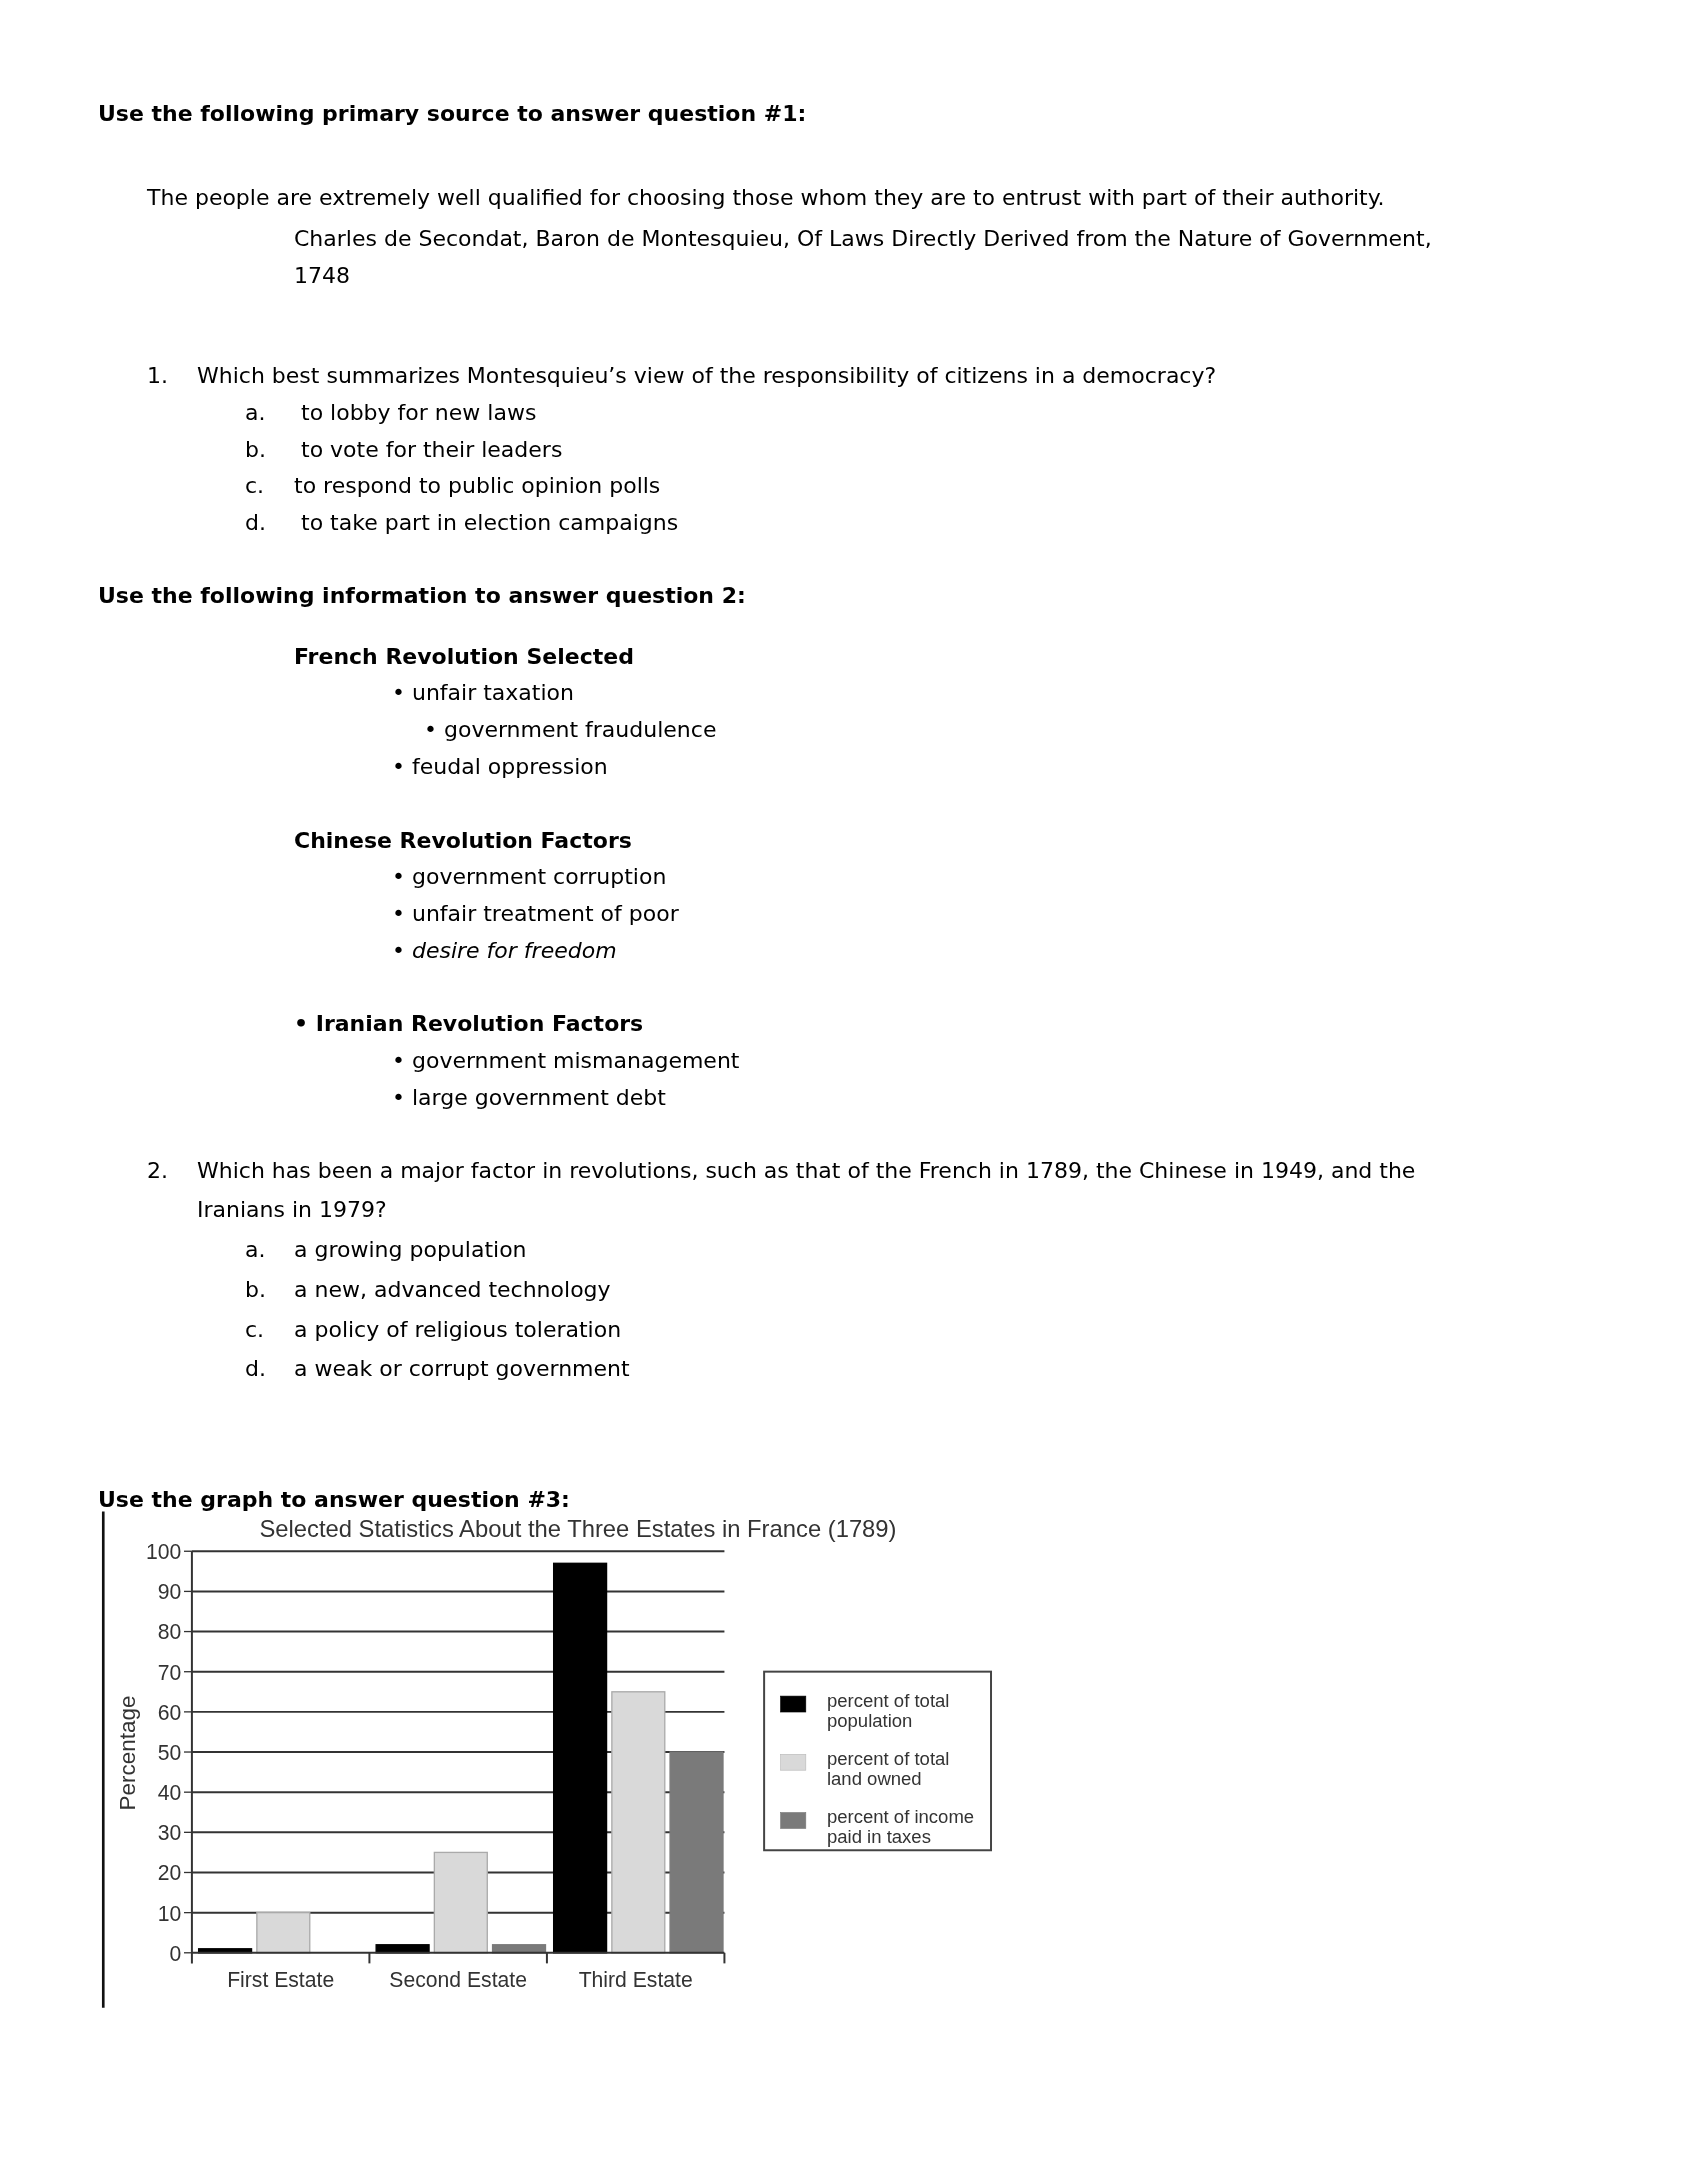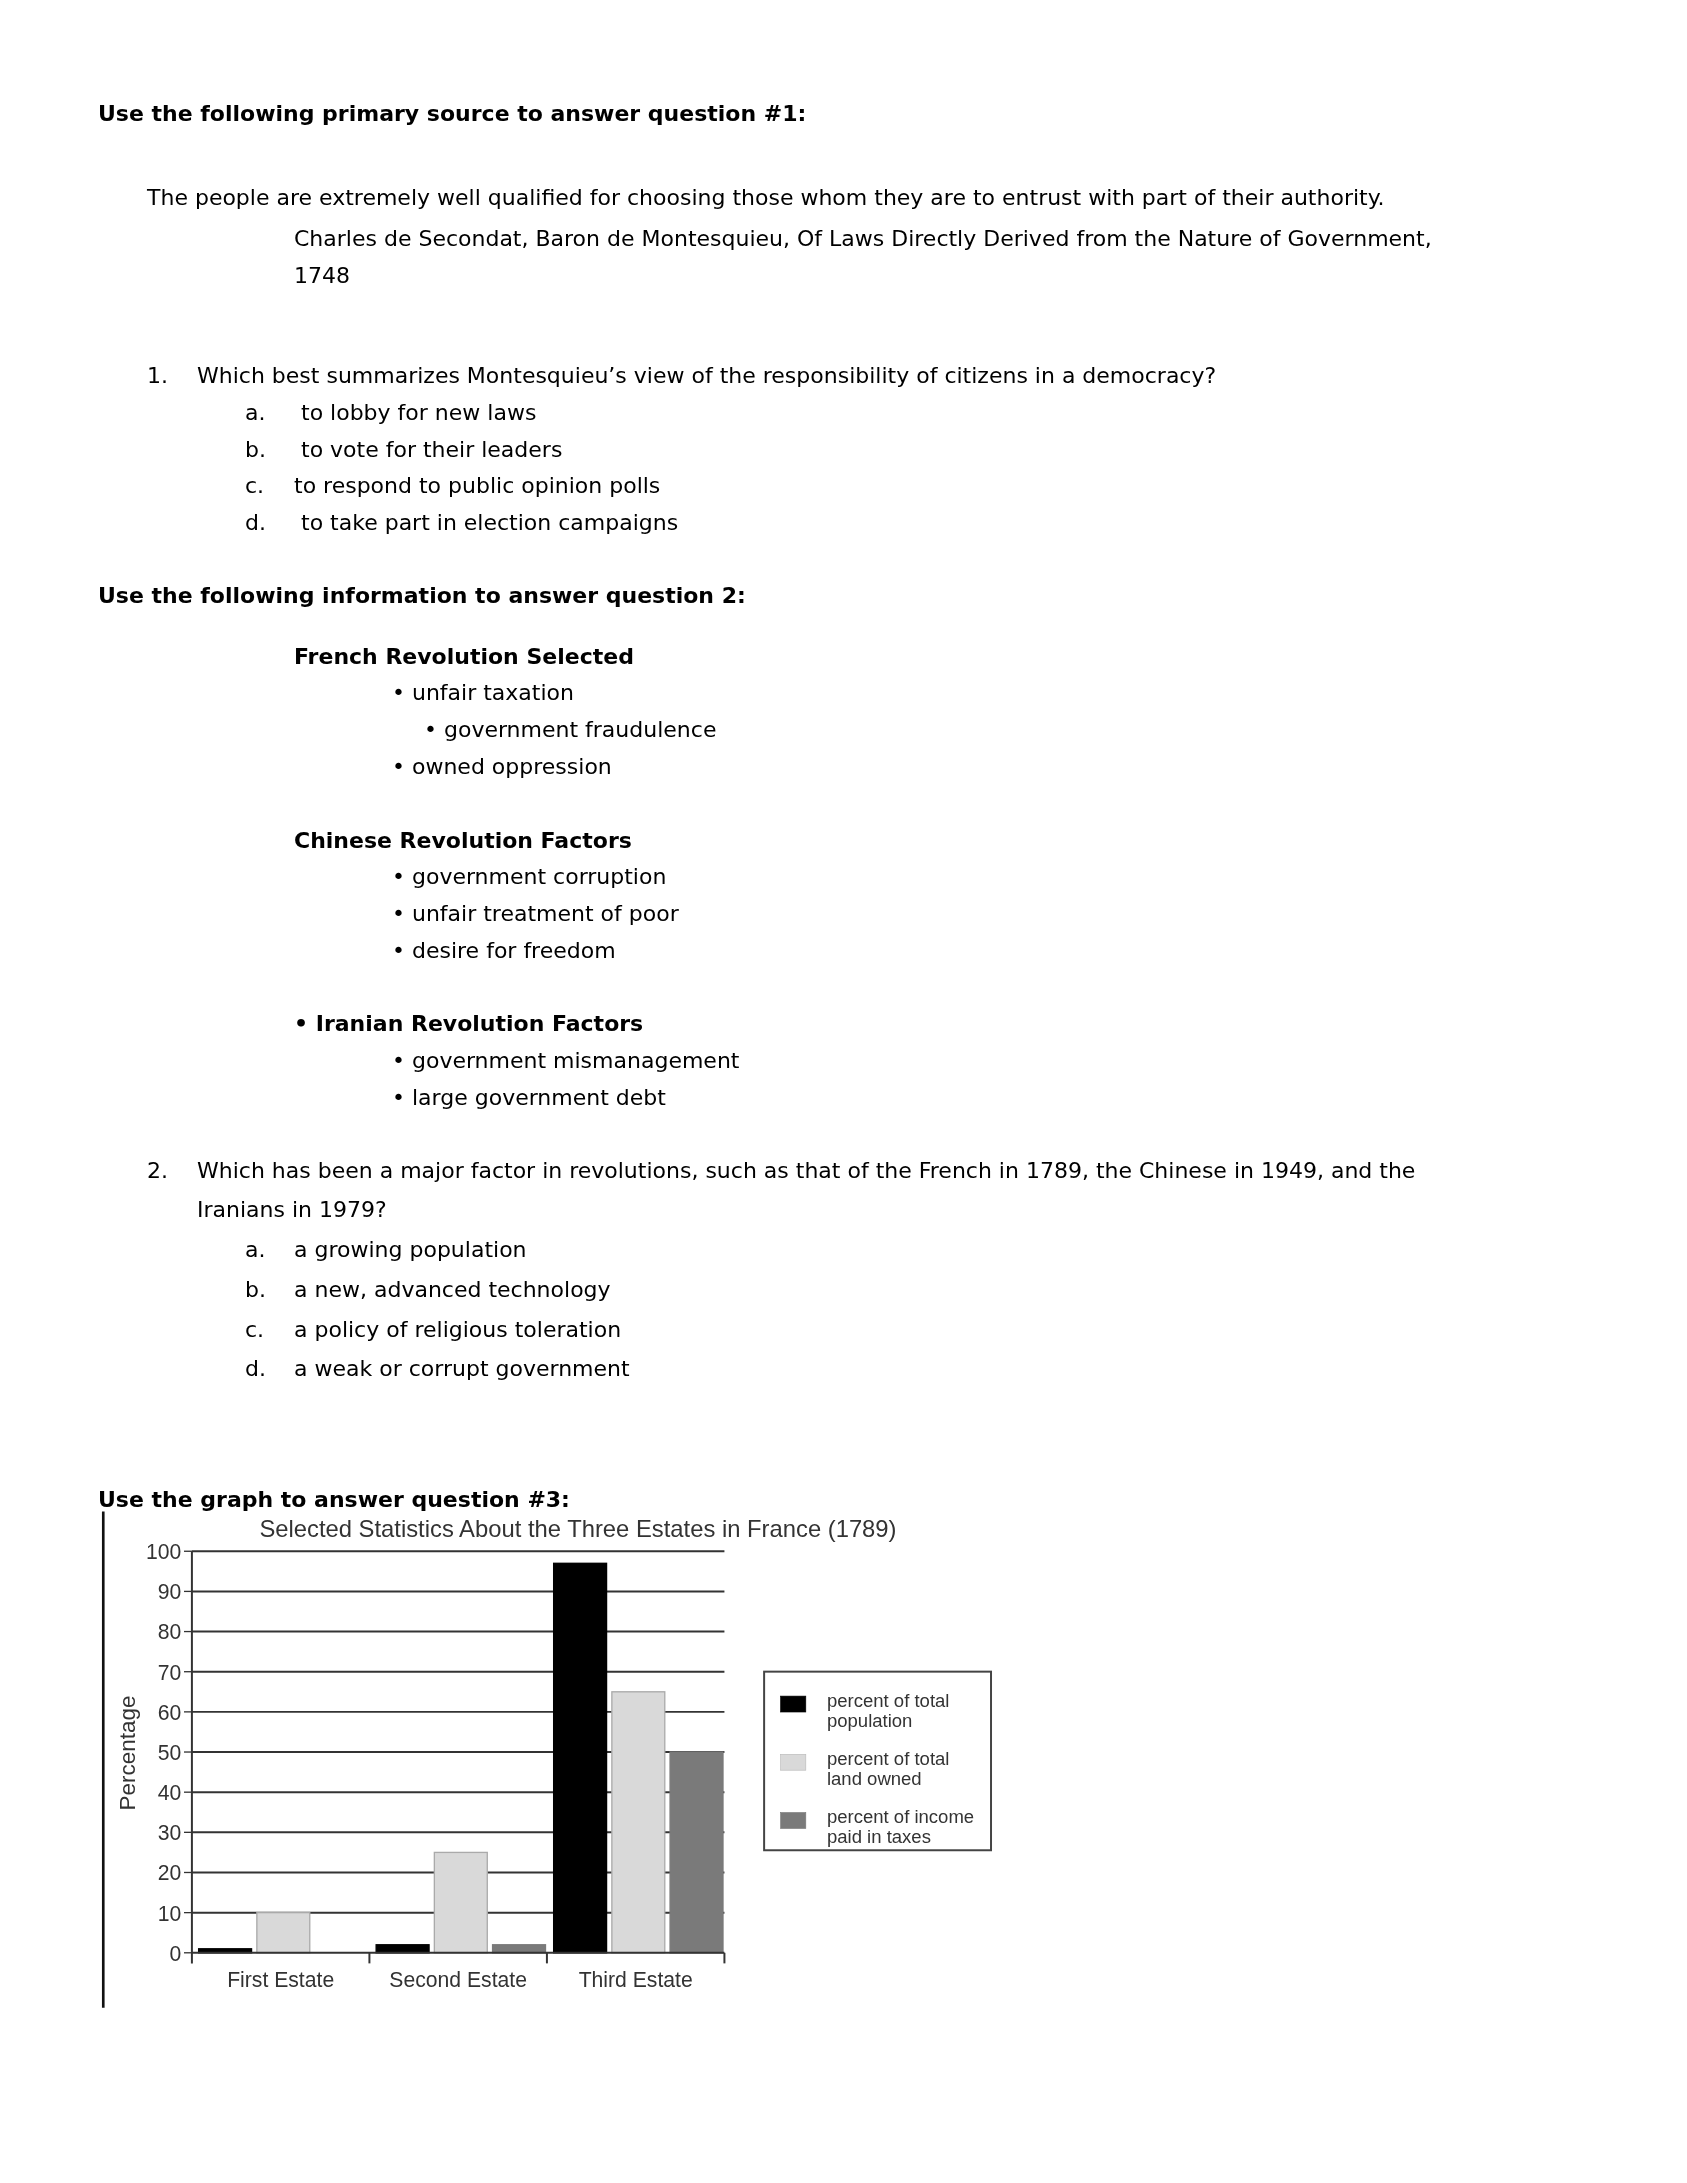--- a/index.html
+++ b/index.html
@@ -30,26 +30,26 @@
   <div class="t" style="left:294px; top:475px;">to respond to public opinion polls</div>
   <div class="t" style="left:245px; top:512px;">d.</div>
   <div class="t" style="left:301px; top:512px;">to take part in election campaigns</div>
 </div>
 
 <div class="t b" style="left:98px; top:585px;">Use the following information to answer question 2:</div>
 
 <div class="t b" style="left:294px; top:646px;">French Revolution Selected</div>
 <div class="t" style="left:392px; top:682px;">• unfair taxation</div>
 <div class="t" style="left:392px; top:719px;margin-left:32px;">• government fraudulence</div>
-<div class="t" style="left:392px; top:756px;">• owned oppression</div>
+<div class="t" style="left:392px; top:756px;">• feudal oppression</div>
 
 <div class="t b" style="left:294px; top:830px;">Chinese Revolution Factors</div>
 <div class="t" style="left:392px; top:866px;text-align:right;">• government corruption</div>
 <div class="t" style="left:392px; top:903px;">• unfair treatment of poor</div>
-<div class="t" style="left:392px; top:940px;">• desire for freedom</div>
+<div class="t" style="left:392px; top:940px;font-style:italic;">• desire for freedom</div>
 
 <div class="t b" style="left:294px; top:1013px;">• Iranian Revolution Factors</div>
 <div class="t" style="left:392px; top:1050px;">• government mismanagement</div>
 <div class="t" style="left:392px; top:1087px;">• large government debt</div>
 
 <div class="t" style="left:147px; top:1160px;">2.</div>
 <div class="t" style="left:197px; top:1160px;">Which has been a major factor in revolutions, such as that of the French in 1789, the Chinese in 1949, and the</div>
 <div class="t" style="left:197px; top:1199px;">Iranians in 1979?</div>
 <div>
   <div class="t" style="left:245px; top:1239px;">a.</div>

